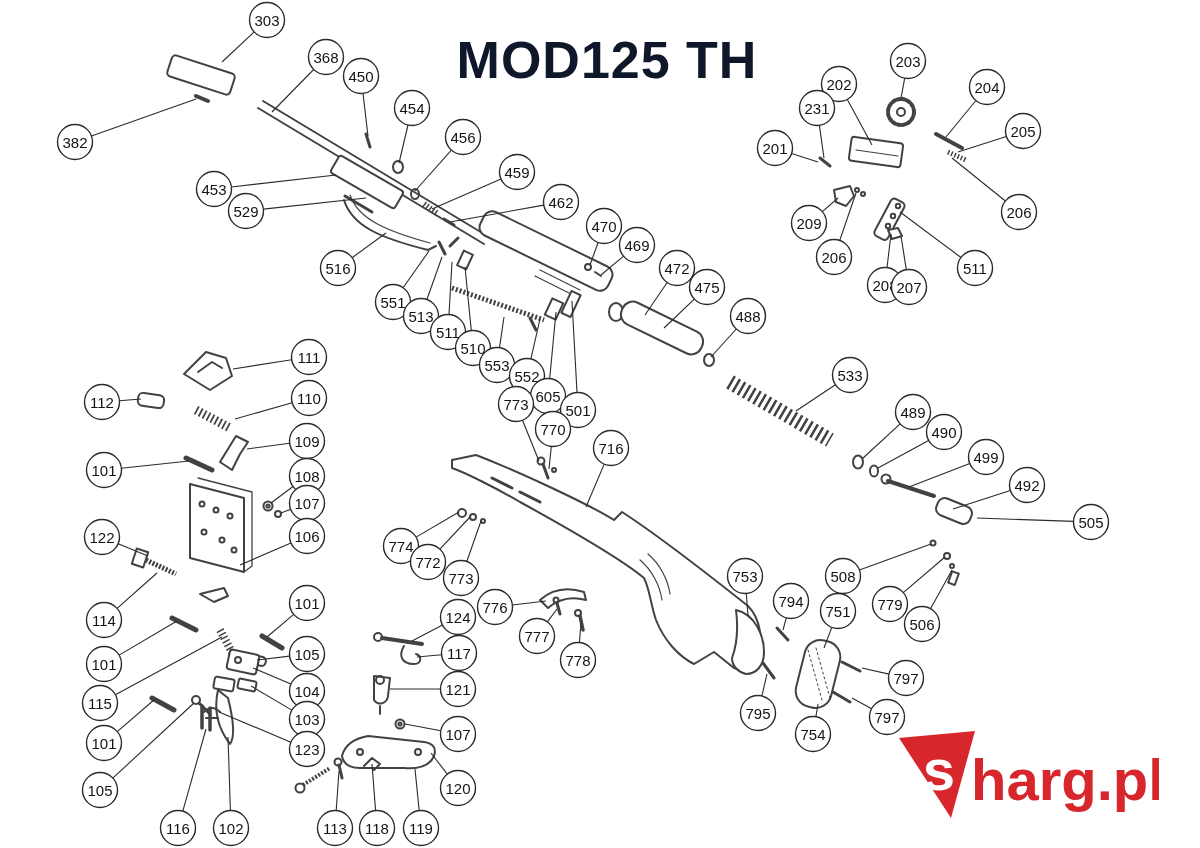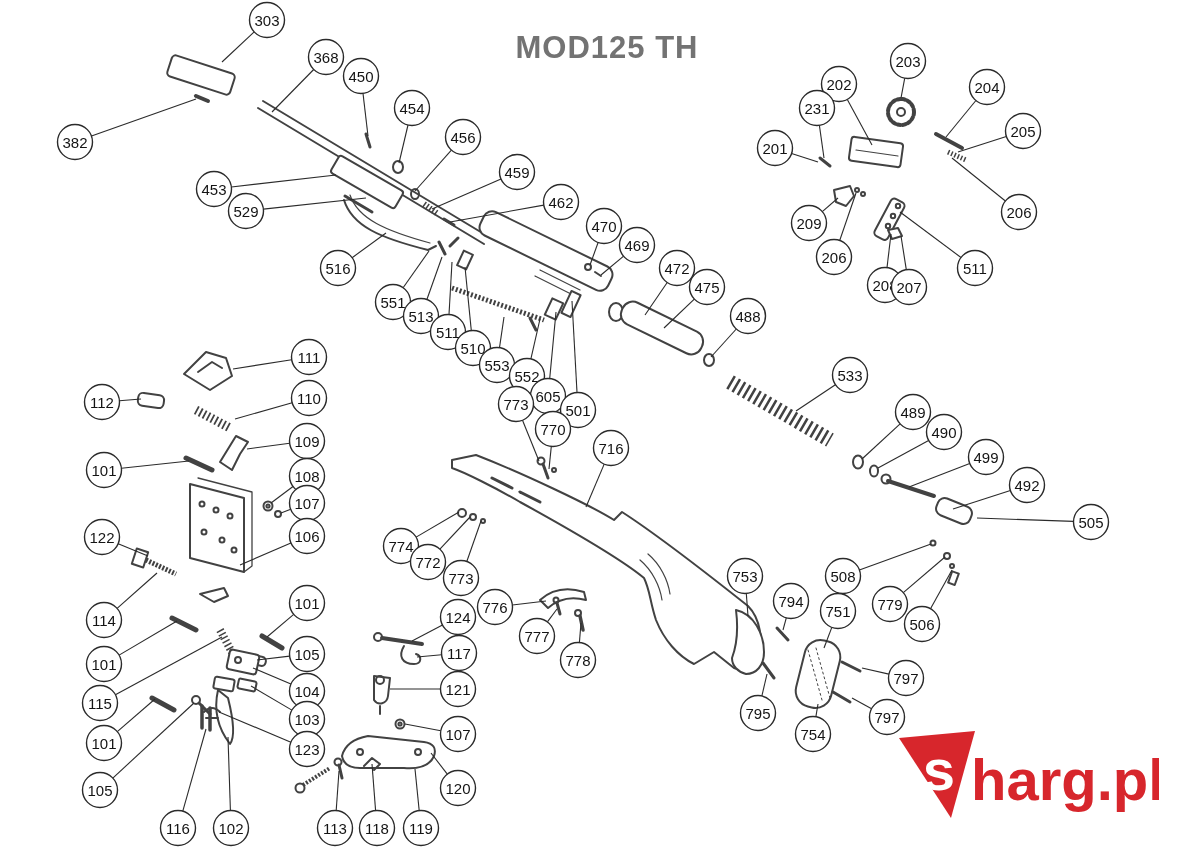--- a/index.html
+++ b/index.html
@@ -1,20 +1,20 @@
 <!DOCTYPE html>
 <html><head>
 <meta charset="utf-8">
 <style>
   * { margin:0; padding:0; box-sizing:border-box; }
   html,body { background:#ffffff; }
   body { font-family:"Liberation Sans", sans-serif; }
   .stage { position:relative; width:1200px; height:848px; background:#ffffff; overflow:hidden; }
   .title { position:absolute; top:30px; left:607px; transform:translateX(-50%);
-           font-size:31px; font-weight:700; color:#737373; letter-spacing:1px; white-space:nowrap; }
+           font-size:52px; font-weight:700; color:#0f172a; letter-spacing:1px; white-space:nowrap; }
   #diagram-svg { position:absolute; left:0; top:0; }
   #diagram-svg text { font-family:"Liberation Sans", sans-serif; }
   .logo { position:absolute; left:891px; top:728px; }
 </style>
 </head>
 <body>
 
 <div class="stage">
 
   <div class="title">MOD125 TH</div>

